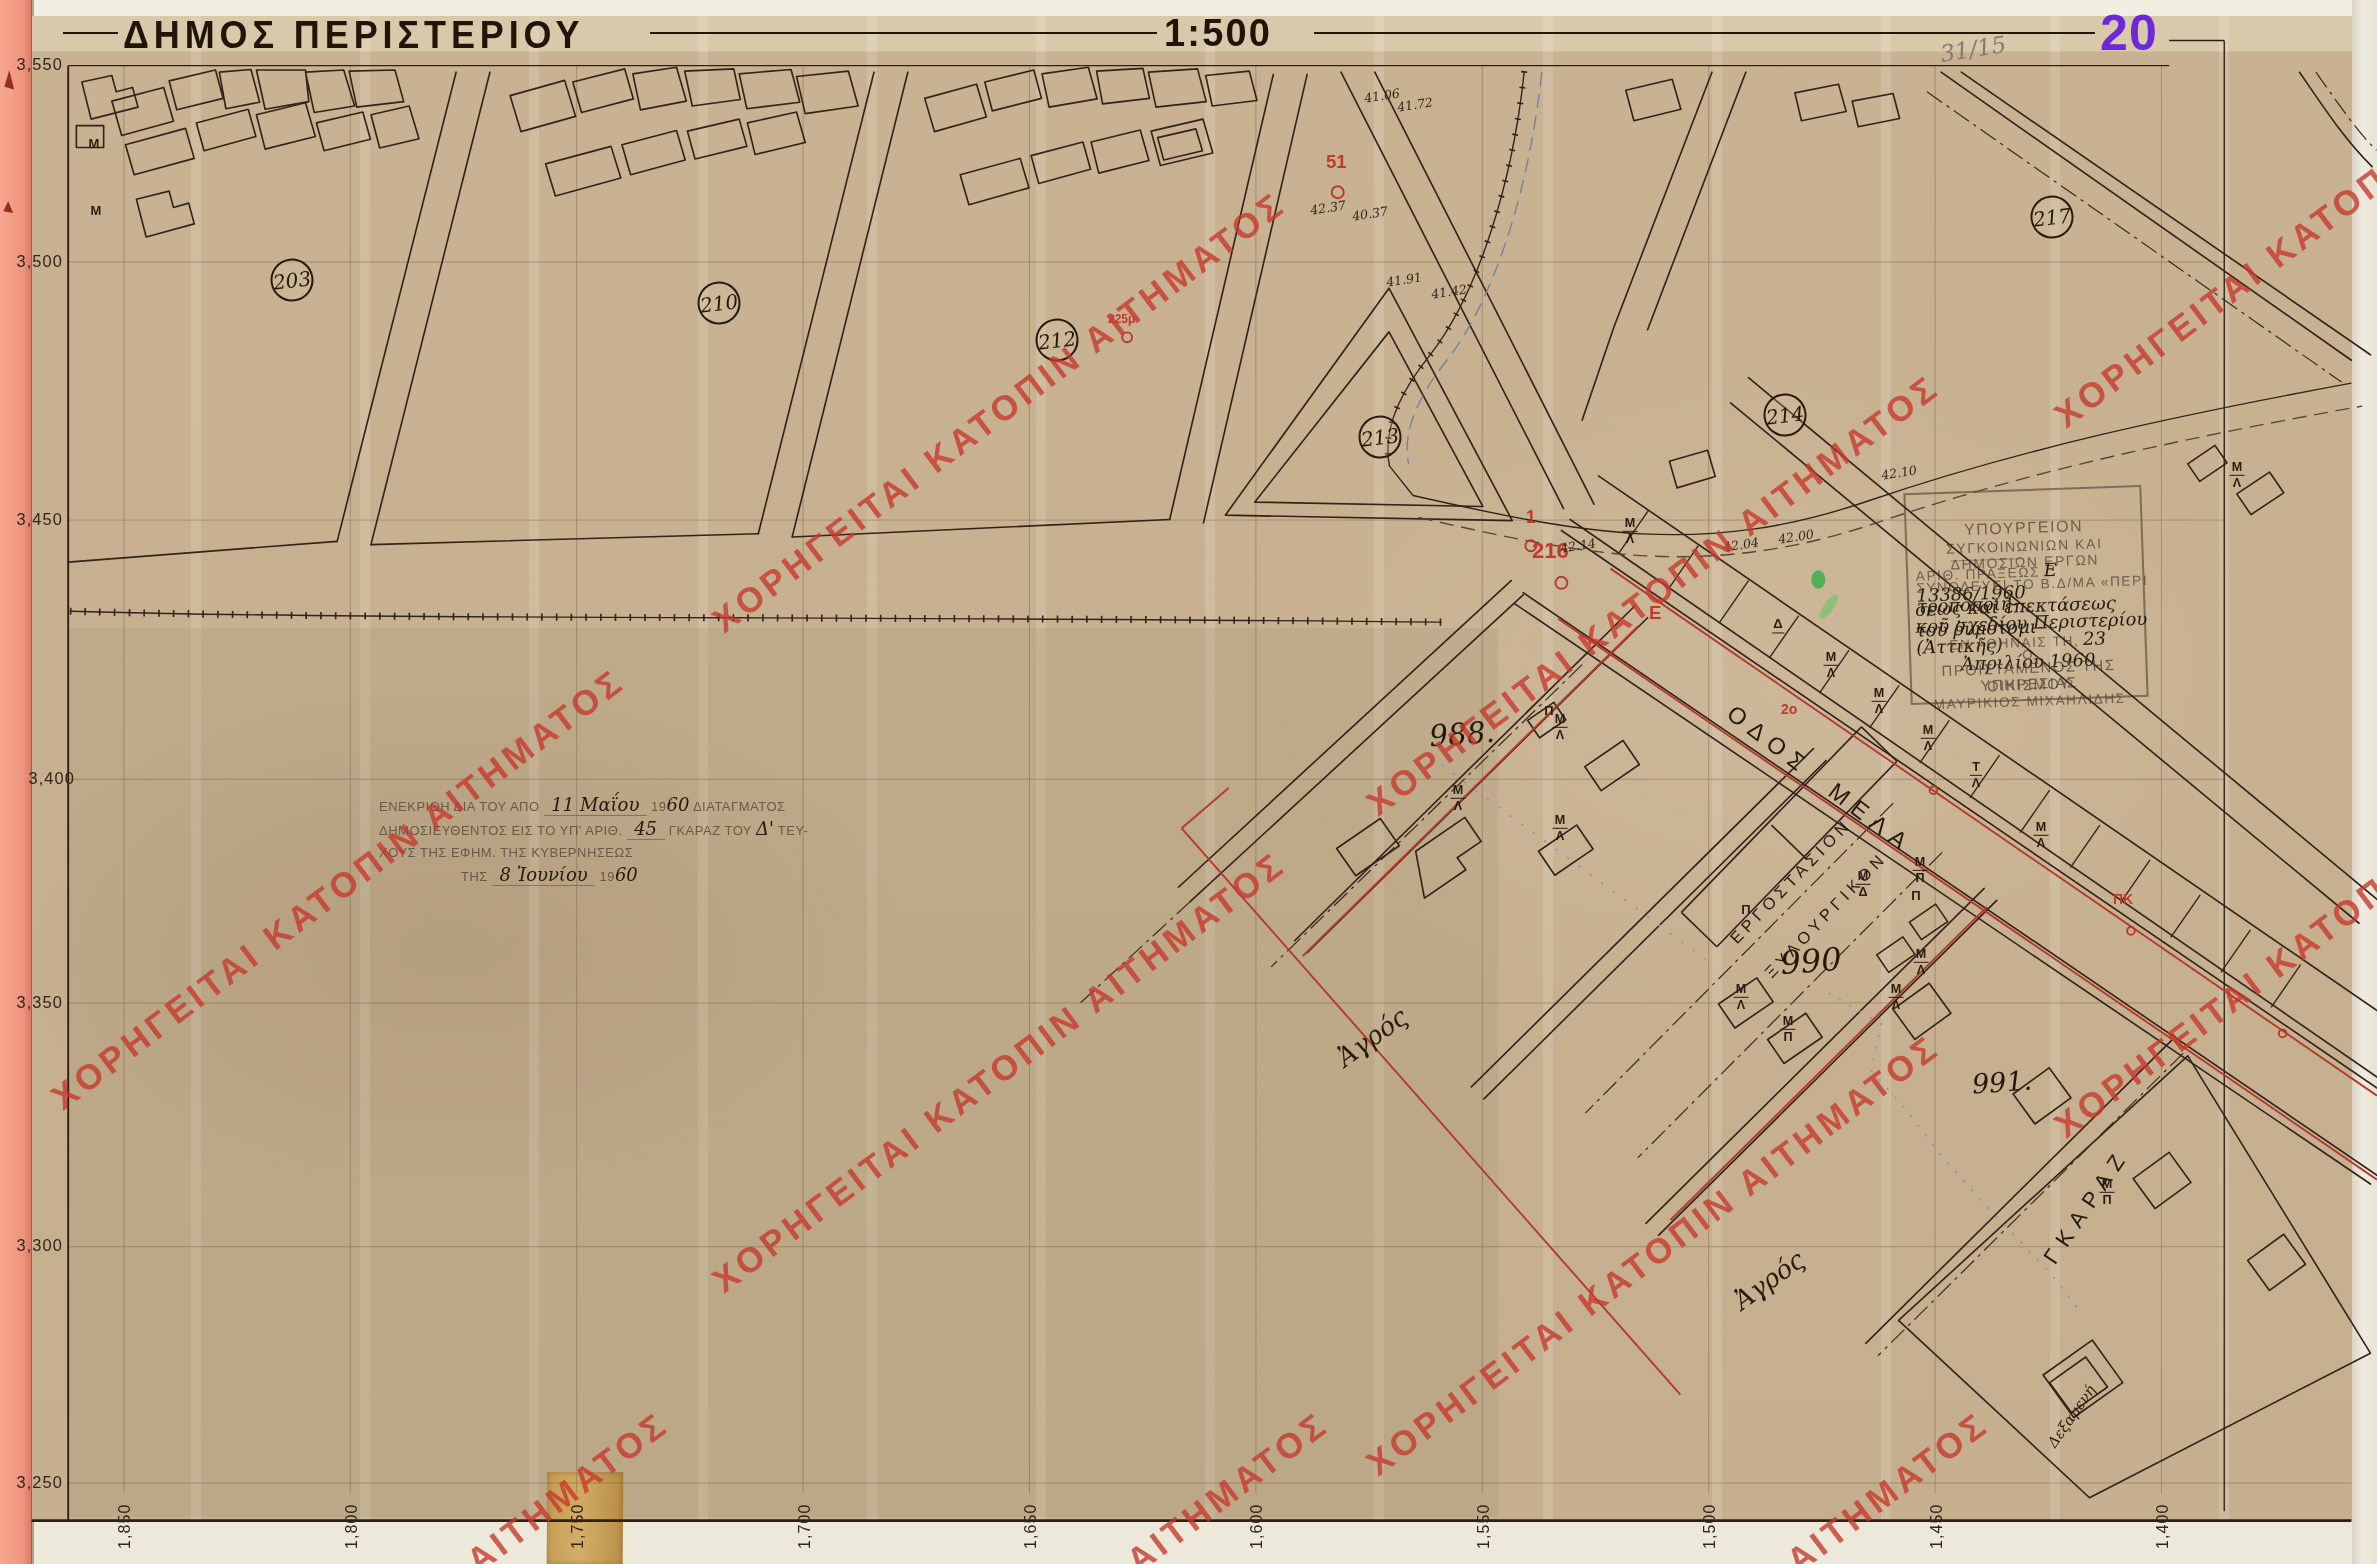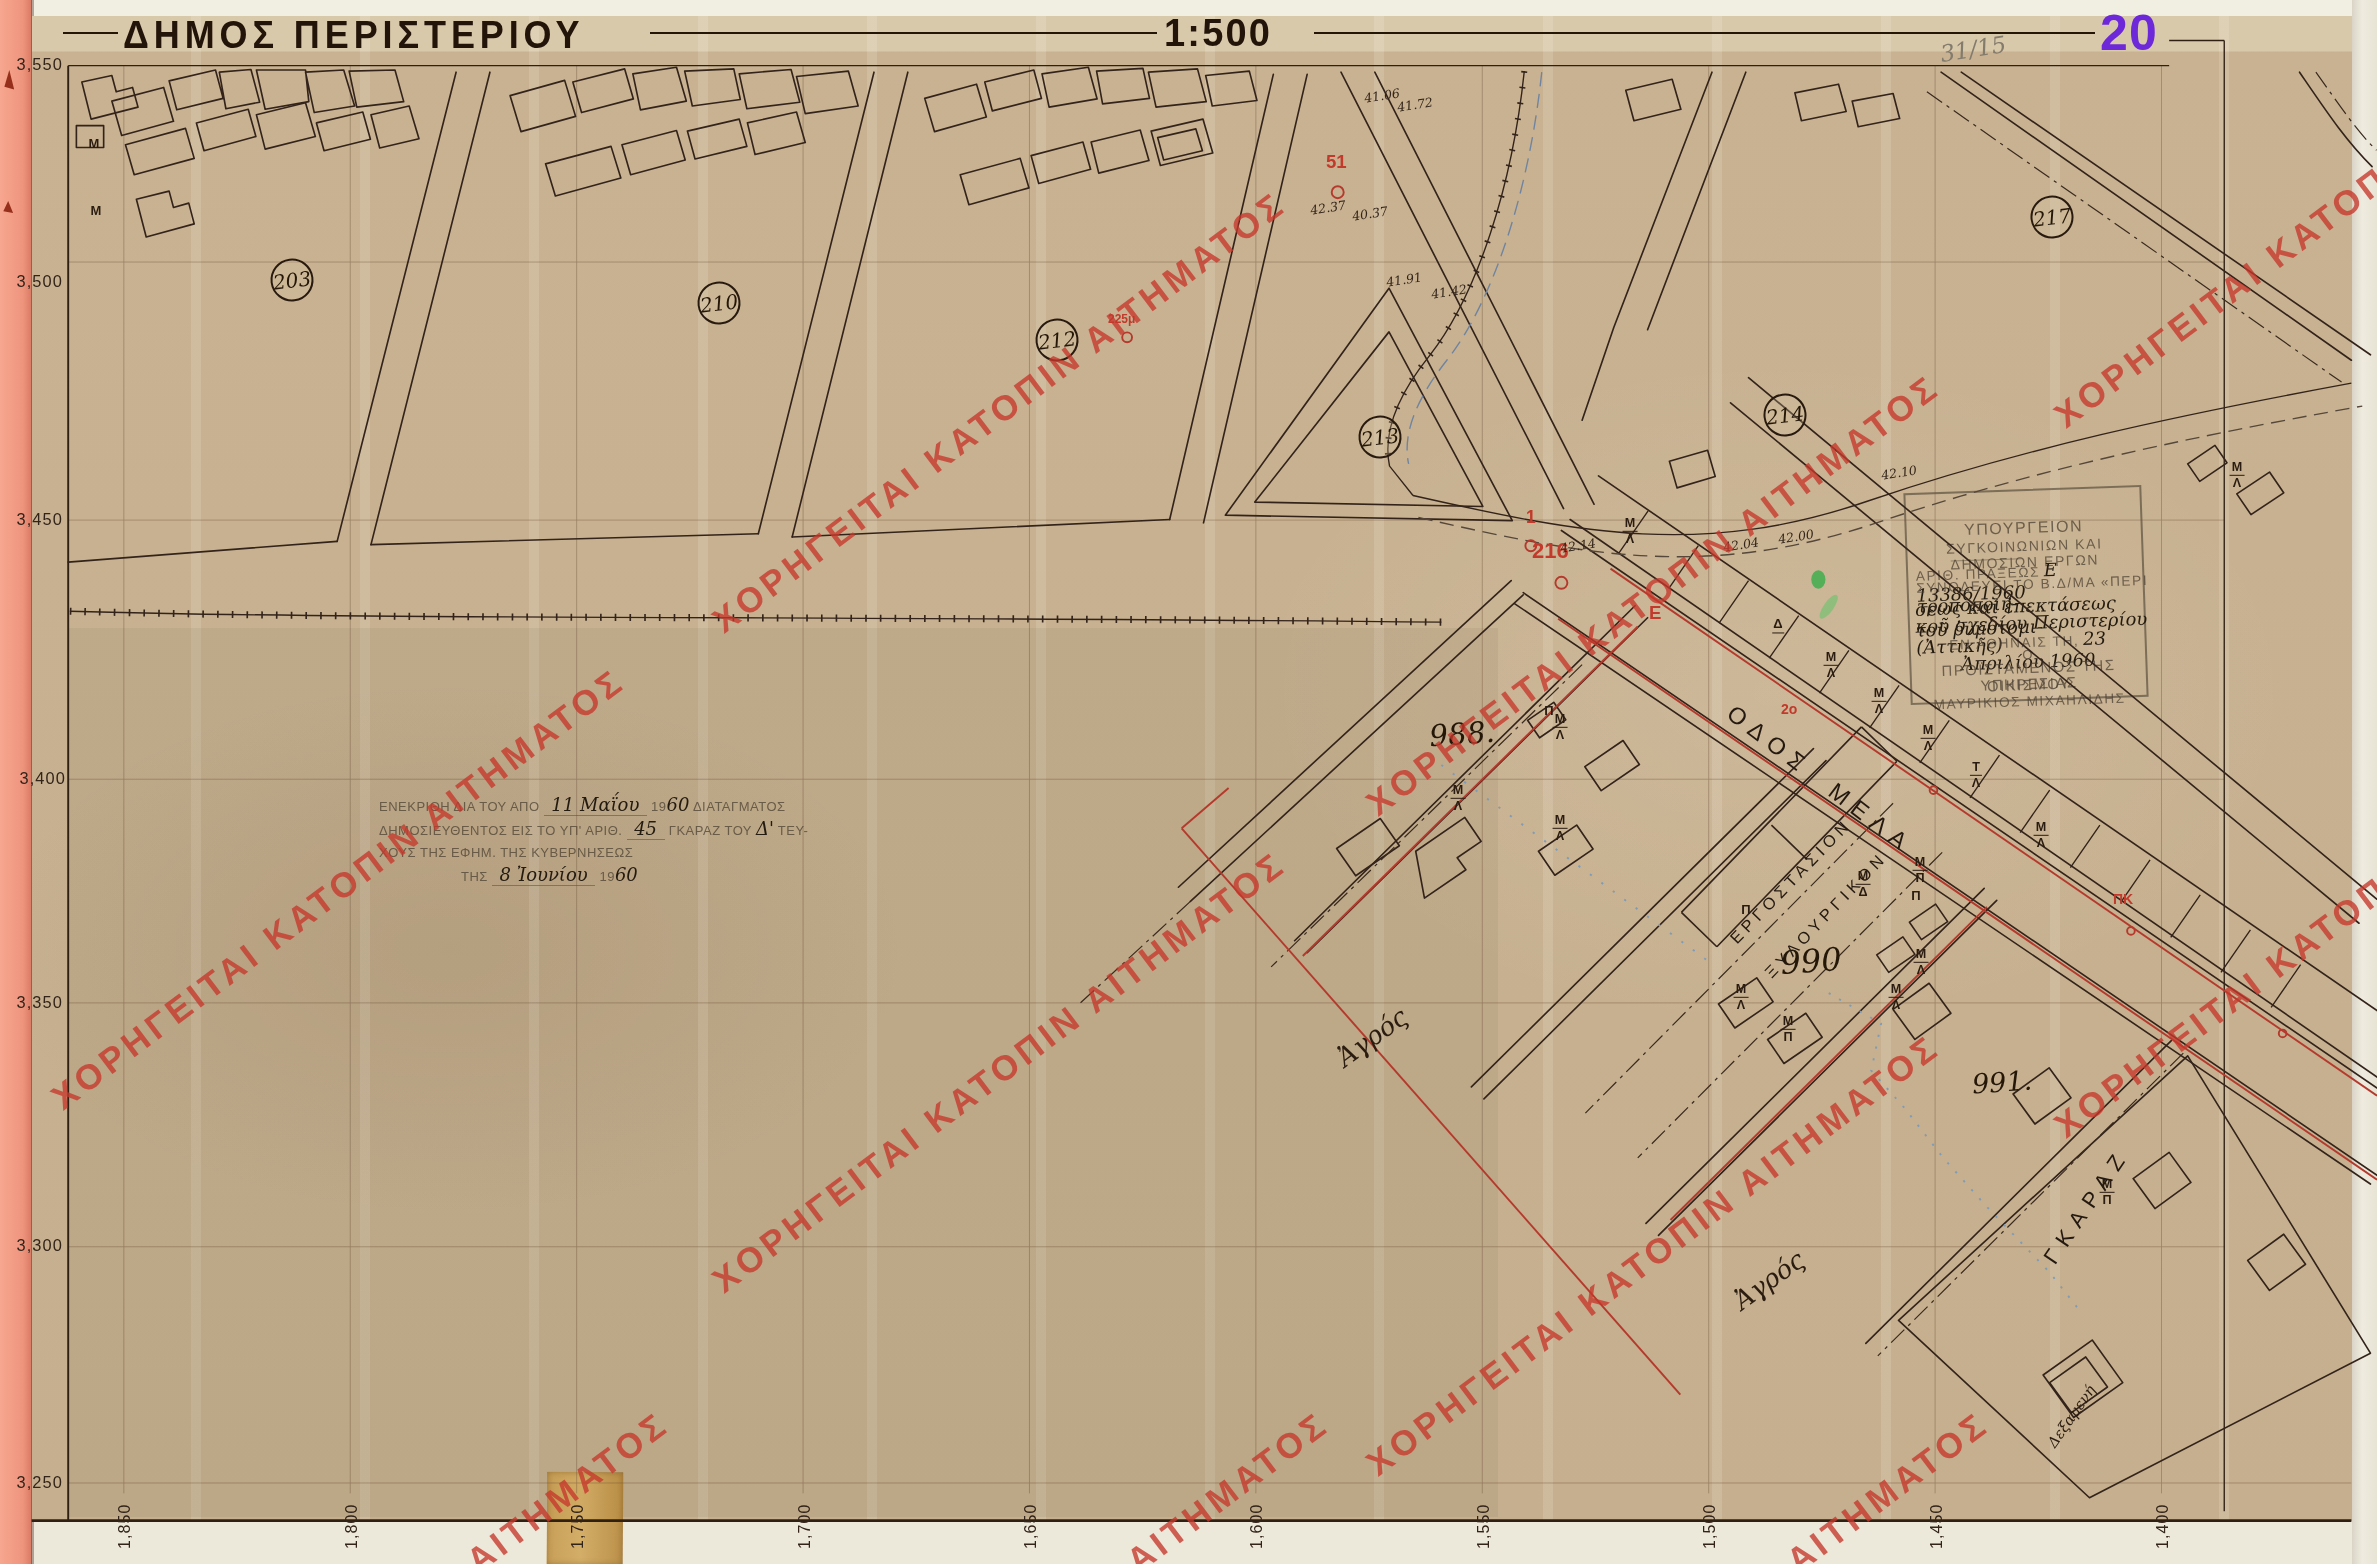--- a/index.html
+++ b/index.html
@@ -257,23 +257,23 @@
       <path d="M3352,1820 L3448,1876 L3430,1962 L3492,2032 L3562,2122 L3642,2212 L3757,2332 L3812,2402" stroke-dasharray="4 18"></path>
     </g>
 
     <g>
       <ellipse cx="3333" cy="1062" rx="13" ry="17" fill="#3fae4e" opacity=".85"></ellipse>
       <ellipse cx="3352" cy="1112" rx="9" ry="26" fill="#5fc468" opacity=".55" transform="rotate(35 3352 1112)"></ellipse>
     </g>
   </svg>
 
   <div class="abs txt ylab" style="left:11px;top:55px;">3,550</div>
-  <div class="abs txt ylab" style="left:11px;top:252px;margin-top:20px;">3,500</div>
+  <div class="abs txt ylab" style="left:11px;top:252px;">3,500</div>
   <div class="abs txt ylab" style="left:11px;top:510px;">3,450</div>
-  <div class="abs txt ylab" style="left:14px;top:769px;">3,400</div>
+  <div class="abs txt ylab" style="left:23px;top:769px;">3,400</div>
   <div class="abs txt ylab" style="left:11px;top:993px;">3,350</div>
   <div class="abs txt ylab" style="left:11px;top:1236px;">3,300</div>
   <div class="abs txt ylab" style="left:11px;top:1473px;">3,250</div>
 
   <div class="abs txt xlab" style="left:116px;">1,850</div>
   <div class="abs txt xlab" style="left:343px;">1,800</div>
   <div class="abs txt xlab" style="left:569px;">1,750</div>
   <div class="abs txt xlab" style="left:796px;">1,700</div>
   <div class="abs txt xlab" style="left:1022px;">1,650</div>
   <div class="abs txt xlab" style="left:1248px;">1,600</div>

